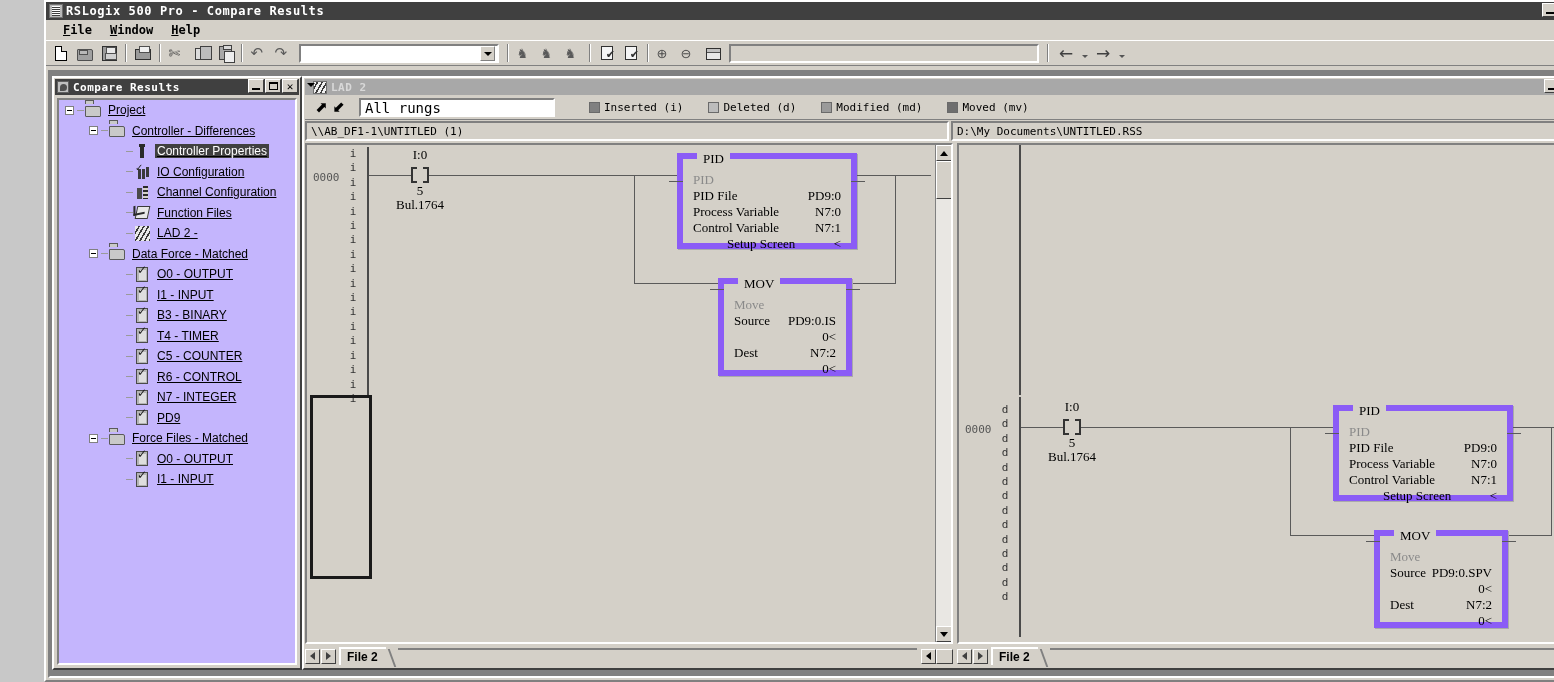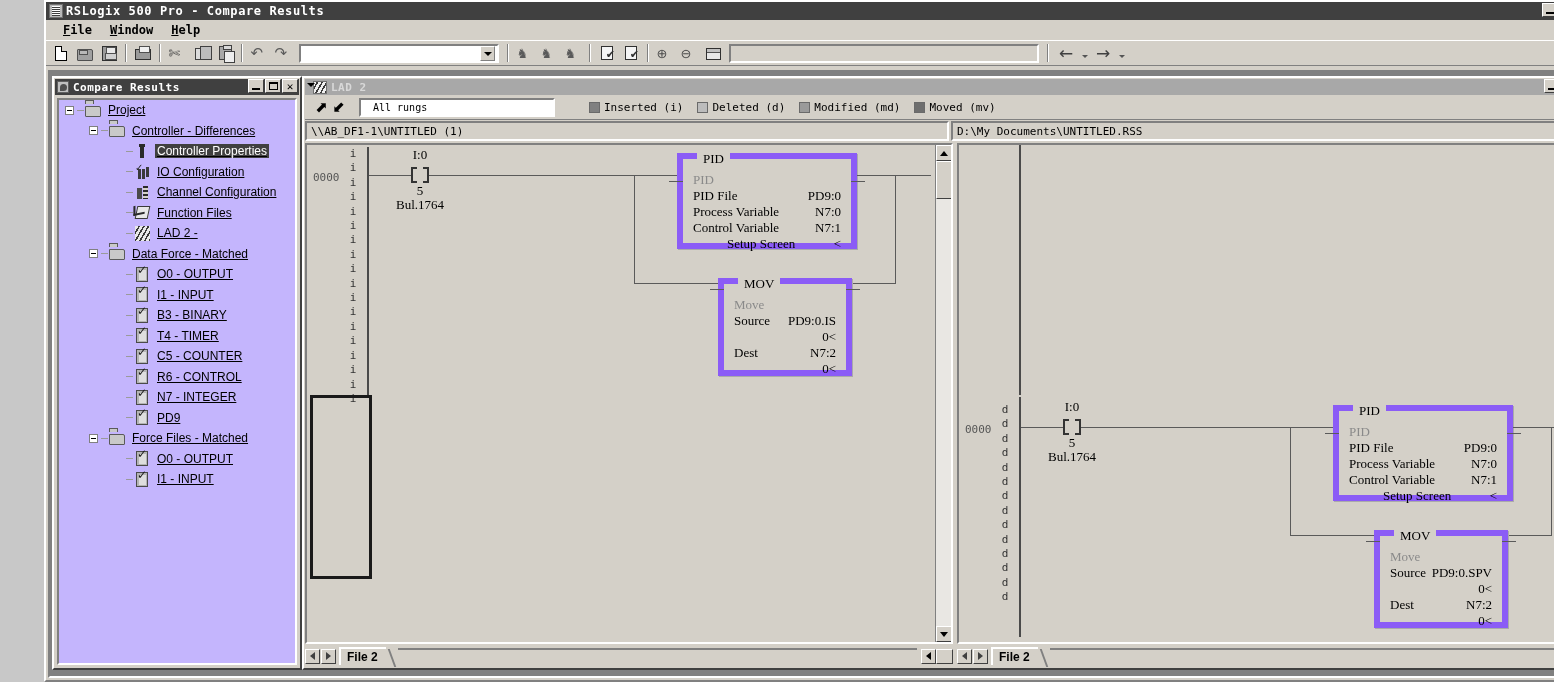--- a/index.html
+++ b/index.html
@@ -246,22 +246,22 @@
     border-bottom:1px solid #808080;
     padding-left:8px;
   }
   .updown { width:17px; height:20px; display:flex; align-items:center; justify-content:center;
     font-family:"DejaVu Sans", sans-serif; font-size:15px; line-height:15px; }
   .rungsel {
     width:196px; height:19px; background:#ffffff; margin-left:12px;
     border:2px solid; border-color:#808080 #ffffff #ffffff #808080;
     display:flex; align-items:center;
   }
-  .rungsel .txt { flex:1; padding-left:12px; font-family:"DejaVu Sans Mono", monospace; font-size:10px; }
-  .legend { display:flex; align-items:center; margin-left:34px; gap:4px;
+  .rungsel .txt { flex:1; padding-left:4px; font-family:"DejaVu Sans Mono", monospace; font-size:14px; }
+  .legend { display:flex; align-items:center; margin-left:34px; gap:15px;
     font-family:"DejaVu Sans Mono", monospace; font-size:11px; }
   .legend .sw { width:11px; height:11px; border:1px solid #6a6a6a; margin-right:4px; }
   .legend .lg { display:flex; align-items:center; margin-right:10px; white-space:nowrap; }
 
   .paths { display:flex; height:20px; margin:1px; }
   .path-box {
     flex:1; background:#d4d0c8;
     border:2px solid; border-color:#808080 #ffffff #ffffff #808080;
     display:flex; align-items:center;
     font-family:"DejaVu Sans Mono", monospace; font-size:11px;

